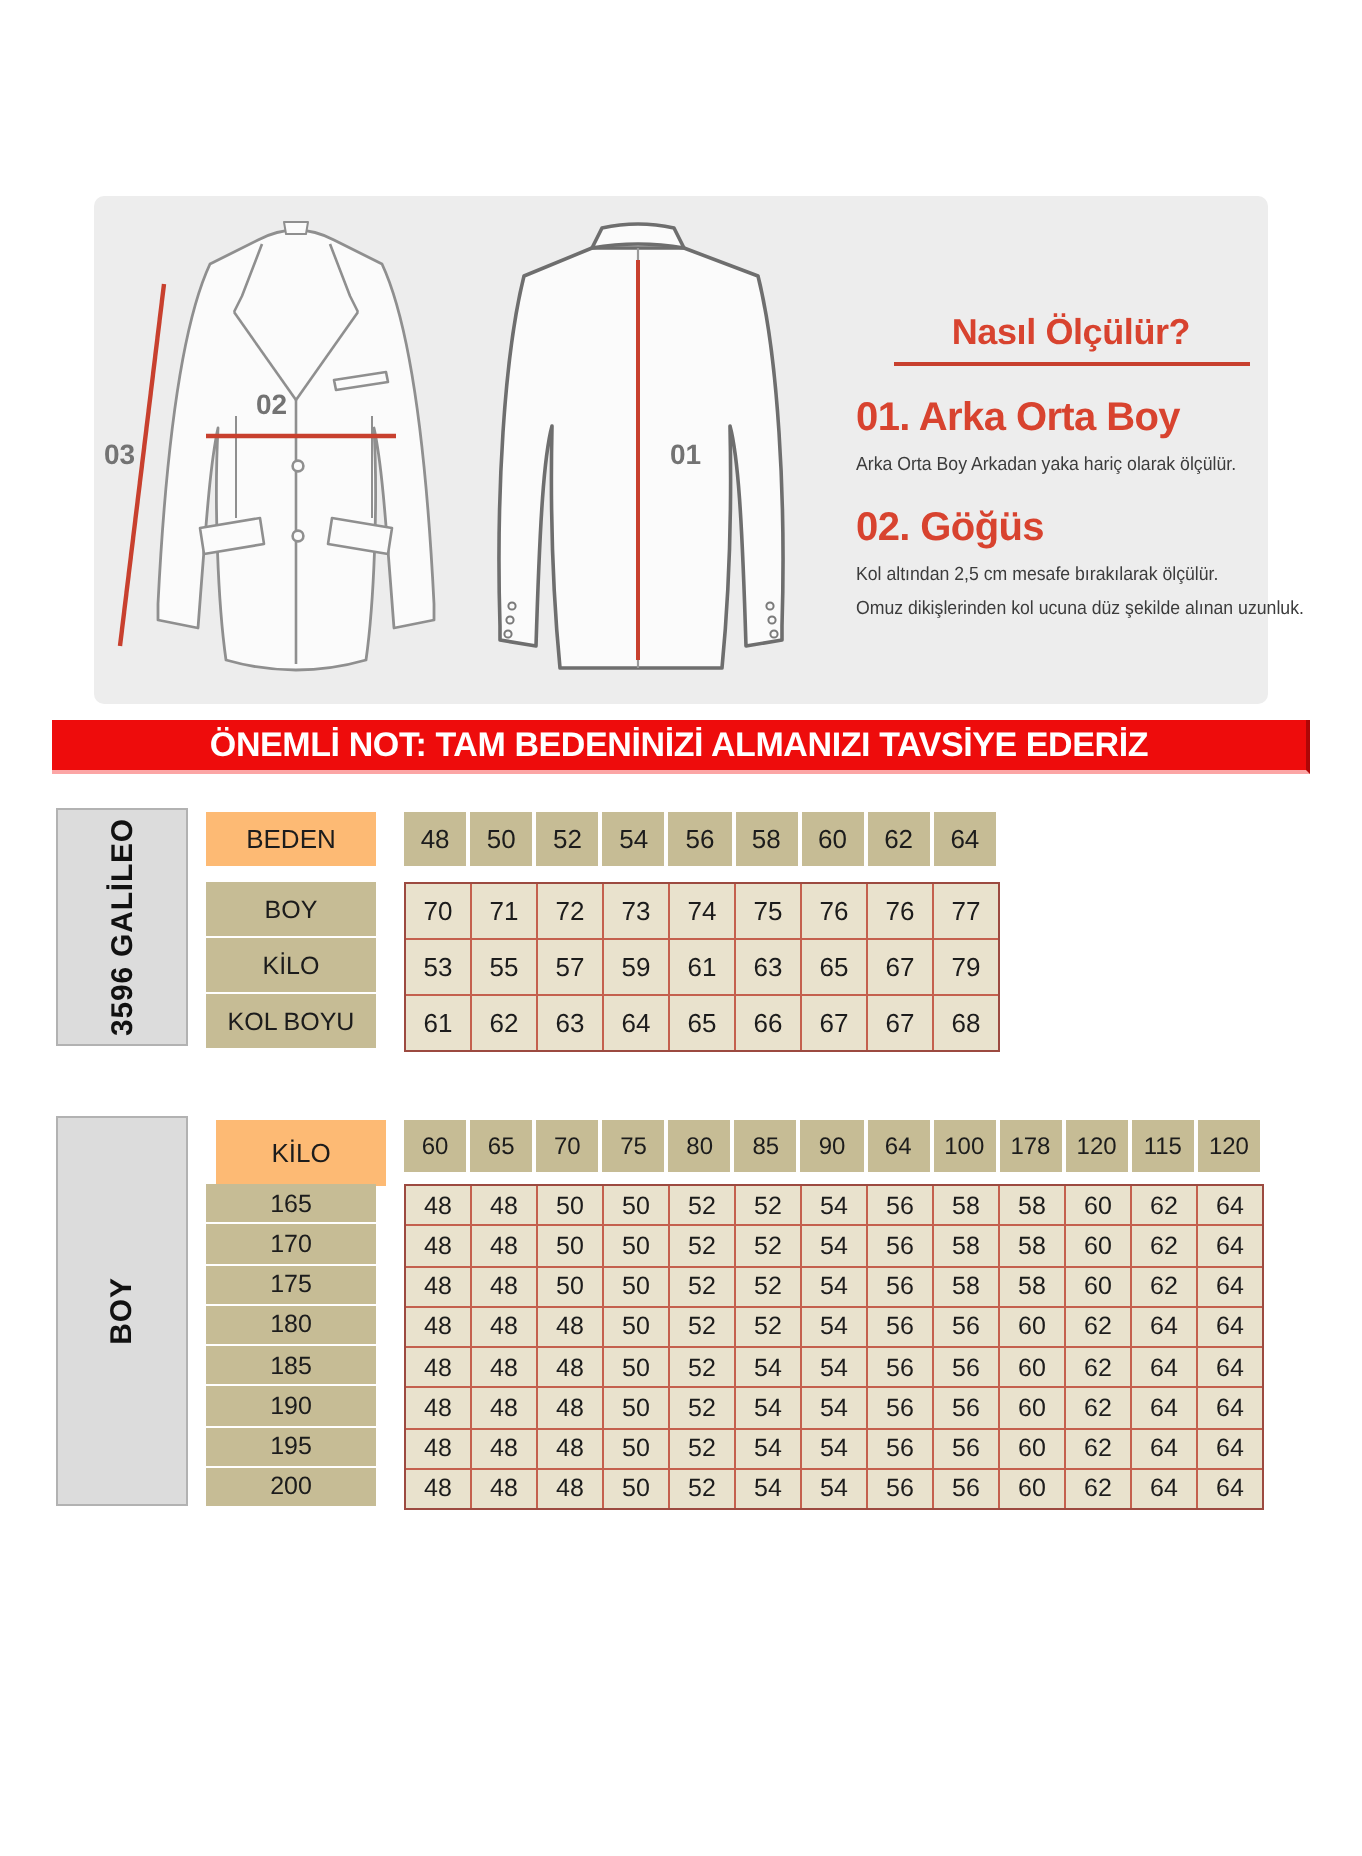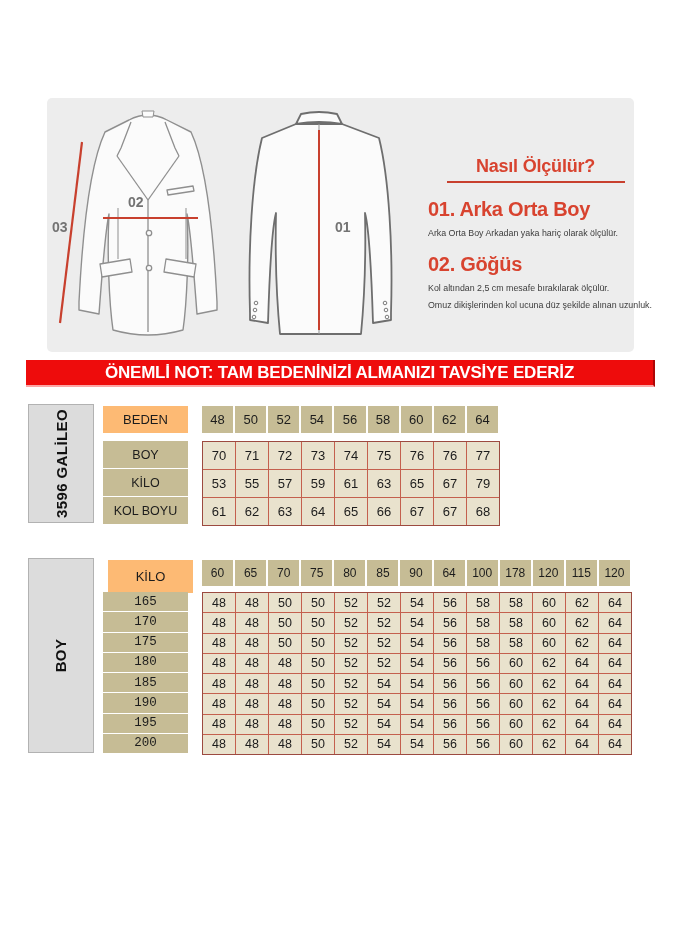--- a/index.html
+++ b/index.html
@@ -46,21 +46,21 @@
 
   .hdr-cells{position:absolute;display:grid;gap:2px;}
   .t1-hc{left:202px;top:406px;width:296px;height:27px;grid-template-columns:repeat(9,1fr);}
   .t2-hc{left:202px;top:560px;width:428px;height:26px;grid-template-columns:repeat(13,1fr);}
   .hcell{background:#c6bc95;display:flex;align-items:center;justify-content:center;
          font-size:13px;color:#1c1c1c;}
   .t2-hc .hcell{font-size:12px;}
 
   .row-labels{position:absolute;display:grid;grid-auto-rows:1fr;gap:1px;}
   .t1-rl{left:103px;top:441px;width:85px;height:83px;}
-  .t2-rl{left:103px;top:592px;width:85px;height:161px;font-family:Liberation Mono, monospace;}
+  .t2-rl{left:103px;top:592px;width:85px;height:161px;}
   .rlabel{background:#c6bc95;display:flex;align-items:center;justify-content:center;
           font-size:12.5px;color:#1c1c1c;}
 
   .grid{position:absolute;display:flex;flex-direction:column;
         border:1px solid #9c4a40;background:#e9e2cd;}
   .t1-grid{left:202px;top:441px;width:296px;height:83px;}
   .t2-grid{left:202px;top:592px;width:428px;height:161px;}
   .grid-row{display:flex;flex:1;}
   .grid-row:not(:last-child){border-bottom:1px solid #c4604e;}
   .gcell{flex:1;display:flex;align-items:center;justify-content:center;

